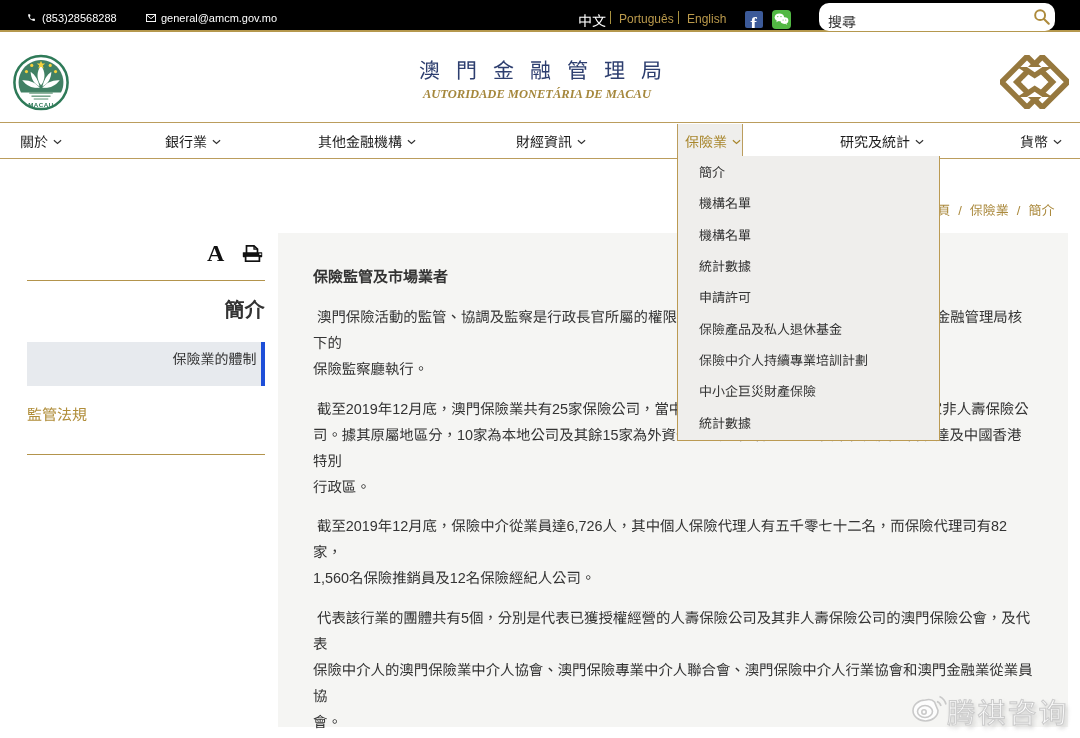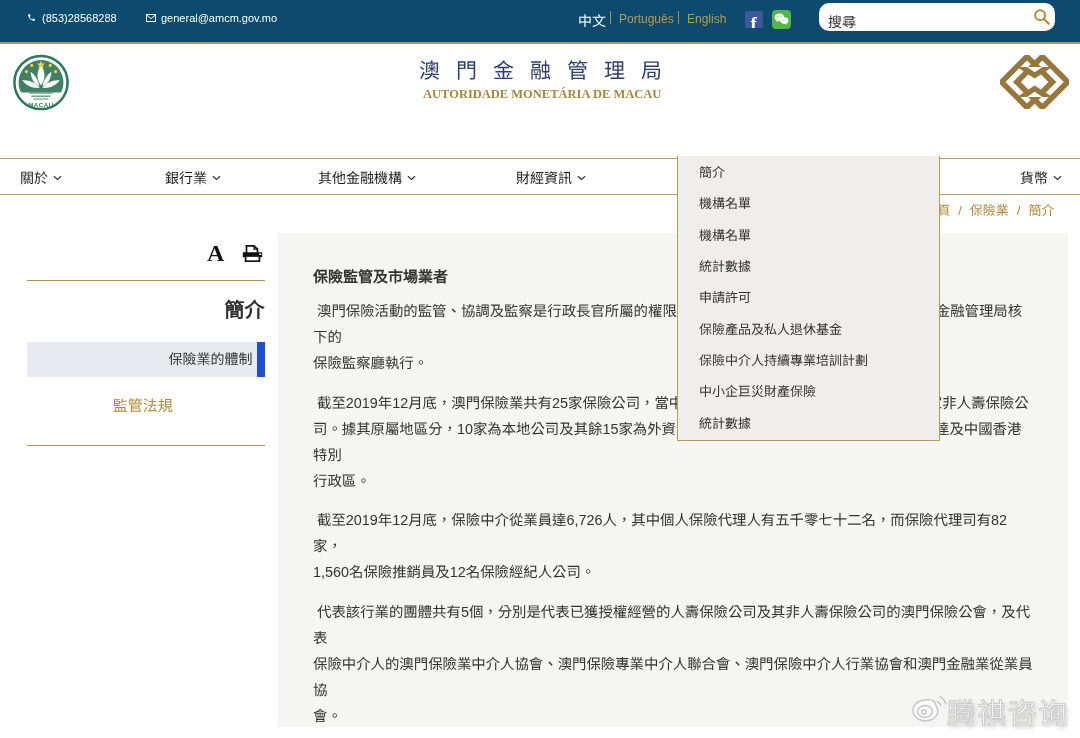--- a/index.html
+++ b/index.html
@@ -1,66 +1,66 @@
 <!DOCTYPE html>
 <html lang="zh-TW"><head>
 <meta charset="utf-8">
 <style>
 * { margin:0; padding:0; box-sizing:border-box; }
 html,body { width:1080px; height:738px; background:#fff; overflow:hidden;
   font-family:"Liberation Sans", sans-serif; }
 .abs { position:absolute; }
 
 
-.topbar { position:absolute; left:0; top:0; width:1080px; height:44px;
-  background:#0c4a6e; border-bottom:2px solid #b5984e; }
+.topbar { position:absolute; left:0; top:0; width:1080px; height:32px;
+  background:#000000; border-bottom:2px solid #b5984e; }
 .topbar .txt { position:absolute; font-size:11px; color:#fff; top:12px; }
 .topbar .cjk { position:absolute; font-size:14px; color:#fff; top:10px;text-align:right; }
 .topbar .bar { position:absolute; width:1px; height:13px; top:11px; background:#a8913f; }
 .topbar .gold { color:#bb9a4c; }
 
 
 .search { position:absolute; left:819px; top:3px; width:236px; height:28px;
   background:#fff; border-radius:10px; }
 .search .ph { position:absolute; left:9px; top:8px; font-size:14px; color:#333; }
 
 
 .title-cn { position:absolute; top:61px; left:419px; width:280px; white-space:nowrap;
   font-family:"Liberation Serif", serif; font-size:21px; color:#2d3e6f;
   letter-spacing:16px; line-height:21px; }
 .title-pt { position:absolute; top:88px; left:423px; width:260px; white-space:nowrap;
   font-family:"Liberation Serif", serif; font-size:12.5px; font-weight:bold;
-  color:#a5873c; line-height:12px; }
+  color:#a5873c; line-height:12px;font-style:italic; }
 
 
 .nav { position:absolute; left:0; top:122px; width:1080px; height:37px; background:#fff;
-  border-top:1px solid #bb9d5d; border-bottom:1px solid #bb9d5d; font-size:14px; color:#1b1b1b;margin-top:36px; }
+  border-top:1px solid #bb9d5d; border-bottom:1px solid #bb9d5d; font-size:14px; color:#1b1b1b; }
 .nav .item { position:absolute; top:8px; white-space:nowrap; }
 .chev { display:inline-block; margin-left:5px; vertical-align:2px; }
 .navactive { position:absolute; left:677px; top:1px; width:66px; height:36px;
   background:#efeeec; border-left:1px solid #bb9d5d; border-right:1px solid #bb9d5d; }
 .navactive span { position:absolute; left:7px; top:7px; color:#a8862c; white-space:nowrap; font-size:14px; }
 
 
 .crumb { position:absolute; top:200px; right:25.5px; text-align:right;
   font-size:13px; color:#ab8a3e; white-space:nowrap; }
 
 
 .side { position:absolute; left:27px; top:240px; width:237.5px; }
 .side .tools { }
 .side hr { border:none; border-top:1px solid #b3944c; margin:0; }
 .side .h { text-align:right; font-size:20px; font-weight:bold; color:#333; }
-.sactive { background:#e7eaee; border-right:8px solid #1d4ed8; text-align:right;
-  font-size:14px; color:#333; height:35px; line-height:35px; padding-right:4px; }
-.sgold { text-align:center; font-size:15px; color:#b08d39; padding-right:6px; }
+.sactive { background:#e7eaee; border-right:4px solid #1d4ed8; text-align:right;
+  font-size:14px; color:#333; height:44px; line-height:35px; padding-right:4px; }
+.sgold { text-align:left; font-size:15px; color:#b08d39; padding-right:6px; }
 
 
 .panel { position:absolute; left:278px; top:233px; width:790px; height:494px;
   background:#f5f5f3; padding:35px 33px 0 35px; font-size:14.4px; }
-.panel h3 { font-size:15px; color:#333; line-height:18px; margin-bottom:12px; }
+.panel h3 { font-size:15px; color:#333; line-height:18px; margin-bottom:18px; }
 .panel p { font-size:14.4px; color:#333; line-height:26px; margin-bottom:13.5px; }
 
 
 .dropdown { position:absolute; left:677px; top:156px; width:263px;
   background:#efeeec; border:1px solid #bb9a52; border-top:none; padding-bottom:2px; }
 .dropdown .di { height:31.3px; display:flex; align-items:center; padding-left:21px;
   font-size:13px; color:#333; white-space:nowrap; }
 
 
 .wm { position:absolute; left:947px; top:691px; font-size:28px; color:#fdfdfd;

